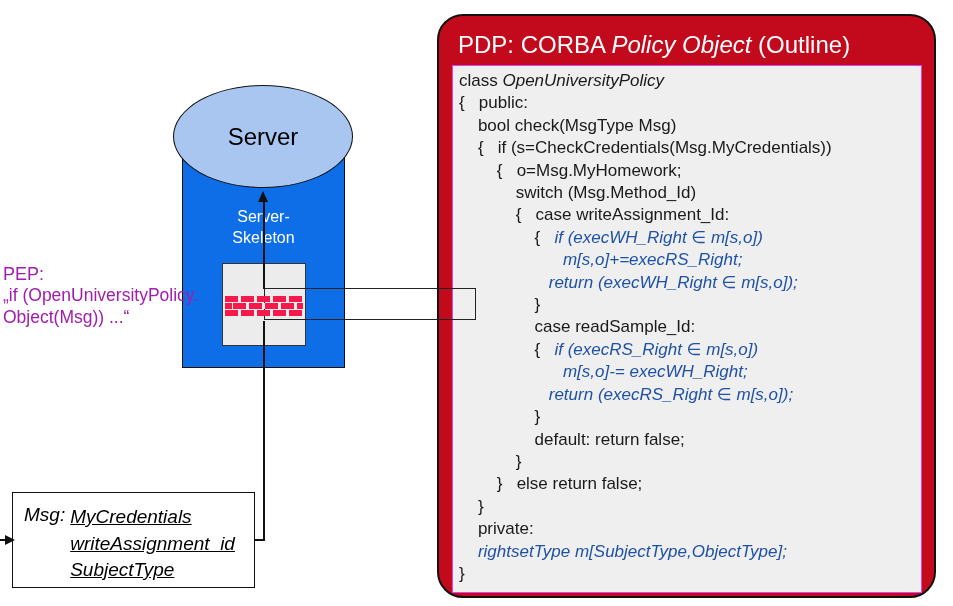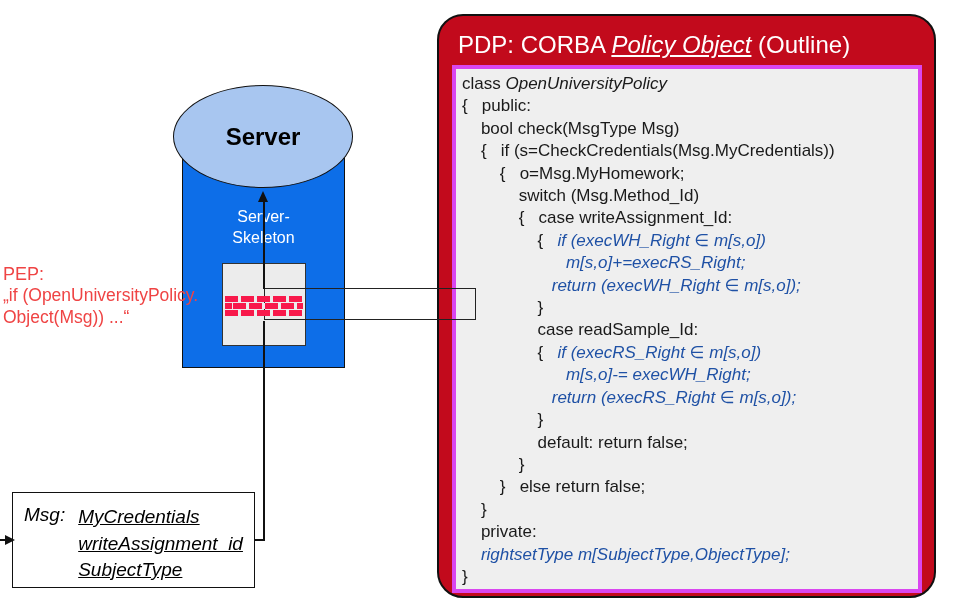--- a/index.html
+++ b/index.html
@@ -9,21 +9,21 @@
   }
   
   #skeleton-rect {
     position:absolute; left:182px; top:158px; width:163px; height:210px;
     background:var(--server-blue,#0d6ee8); border:1.5px solid #111; box-sizing:border-box; z-index:1;
   }
   #server-ellipse {
     position:absolute; left:173px; top:85px; width:180px; height:103px;
     background:var(--ellipse-blue,#a8c6f0); border:1.5px solid #111; border-radius:50%;
     display:flex; align-items:center; justify-content:center;
-    font-size:24px; color:#000; z-index:2; box-sizing:border-box;font-weight:bold;
+    font-size:24px; color:#000; z-index:2; box-sizing:border-box;
   }
   #skeleton-label {
     position:absolute; left:182px; top:206px; width:163px; text-align:center;
     color:#fff; font-size:16px; line-height:21px; z-index:3;
   }
   #pep-gray-box {
     position:absolute; left:222px; top:263px; width:84px; height:83px;
     background:var(--pep-gray,#ececec); border:1.5px solid #333; box-sizing:border-box; z-index:4;
   }
   #connector-rect {
@@ -38,49 +38,49 @@
   .brick-row.offset { background-position-x:8px; }
   .flow-line { position:absolute; background:#111; z-index:32; }
   #arrow-up {
     position:absolute; left:258px; top:191px; width:0; height:0; z-index:32;
     border-left:5.5px solid transparent; border-right:5.5px solid transparent; border-bottom:11px solid #111;
   }
   #arrow-right {
     position:absolute; left:5px; top:535px; width:0; height:0; z-index:32;
     border-top:5.5px solid transparent; border-bottom:5.5px solid transparent; border-left:10px solid #111;
   }
-  #pep-text { position:absolute; left:3px; top:264px; z-index:6; color:#ef4444; }
+  #pep-text { position:absolute; left:3px; top:264px; z-index:6; color:#a21caf; }
   #pep-label { font-size:18px; line-height:21px; font-style:normal; }
   .pep-code-line { font-size:17.5px; line-height:21.5px; white-space:pre; }
   #msg-box {
     position:absolute; left:12px; top:492px; width:243px; height:96px;
     background:#fff; border:1.6px solid #111; box-sizing:border-box;
-    display:flex; gap:13px; padding:11px 0 0 11px;
+    display:flex; gap:5px; padding:11px 0 0 11px;
     font-style:italic; font-size:19px; color:#000; z-index:5;
   }
   .msg-item { line-height:26.5px; white-space:pre;text-decoration:underline; }
   
   #pdp-box {
     position:absolute; left:437px; top:14px; width:499px; height:584px;
     background:var(--pdp-red,#c20a1c); border:2px solid #111; border-radius:26px;
     box-sizing:border-box; z-index:10;
   }
   #pdp-title {
     position:absolute; left:19px; top:15px; font-size:24px; color:#fff; white-space:pre;
   }
   #pdp-code-panel {
     position:absolute; left:13px; top:49px; width:470px; height:528px;
-    background:var(--panel-gray,#efefef); border:4px solid #d946ef; box-sizing:border-box;
+    background:var(--panel-gray,#efefef); border:1px solid #d946ef; box-sizing:border-box;
     padding:4px 6px;
   }
   #code-lines { font-size:17px; line-height:22.4px; white-space:pre; color:#1a1a1a; }
   .seg-n { font-style:normal; color:#1a1a1a; }
   .seg-i { font-style:italic; color:#1a1a1a; }
   .seg-b { font-style:italic; color:var(--code-blue,#1f51a5); }
-  .italic { font-style:italic;text-decoration:underline; }
+  .italic { font-style:italic; }
 </style>
 </head>
 <body>
 
 <div id="canvas">
 
   <div id="skeleton-rect"></div>
   <div id="server-ellipse">
     <span>Server</span>
   </div>

